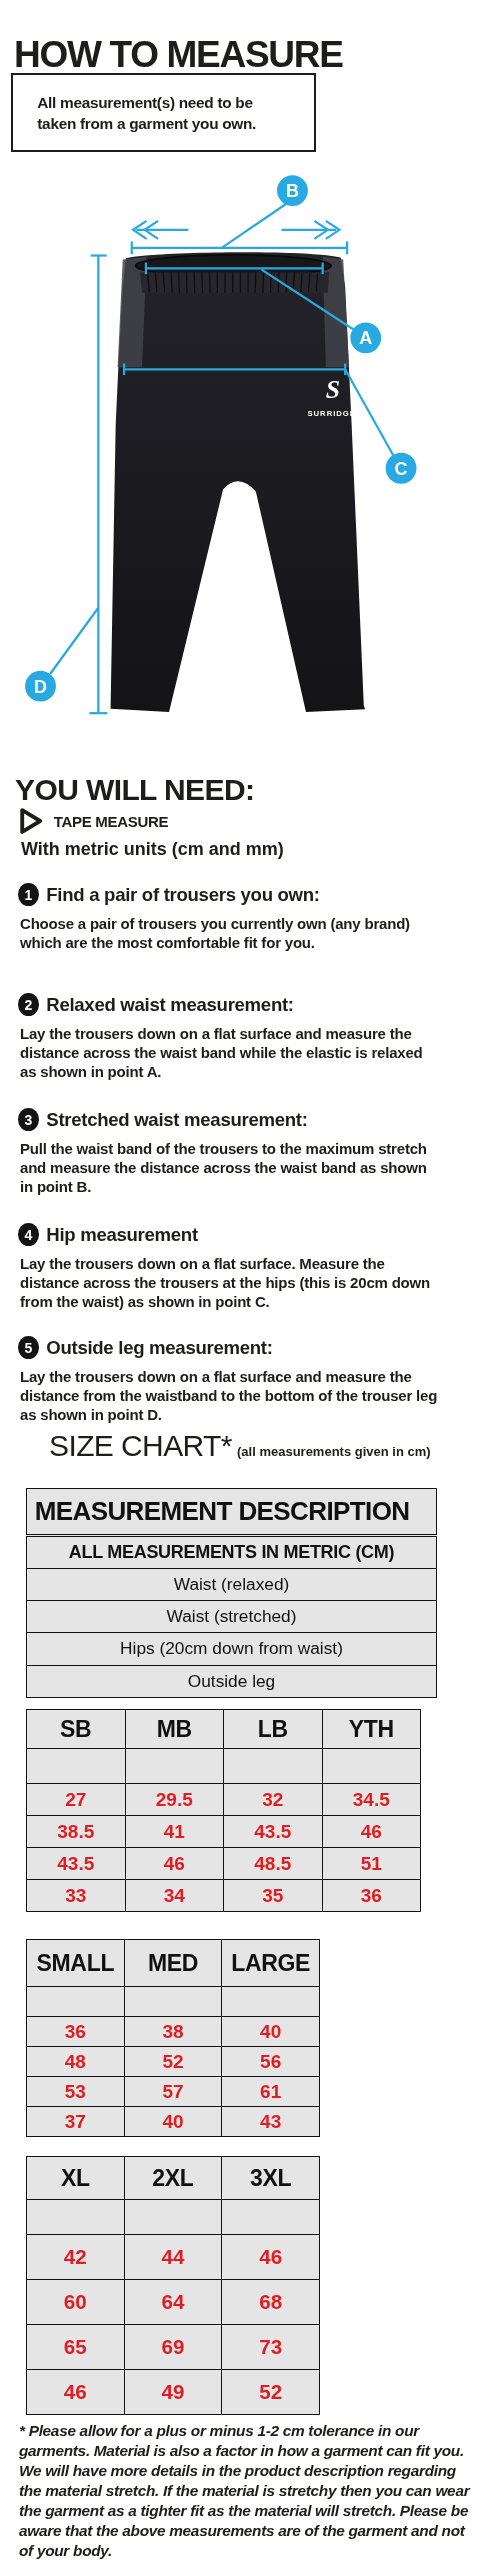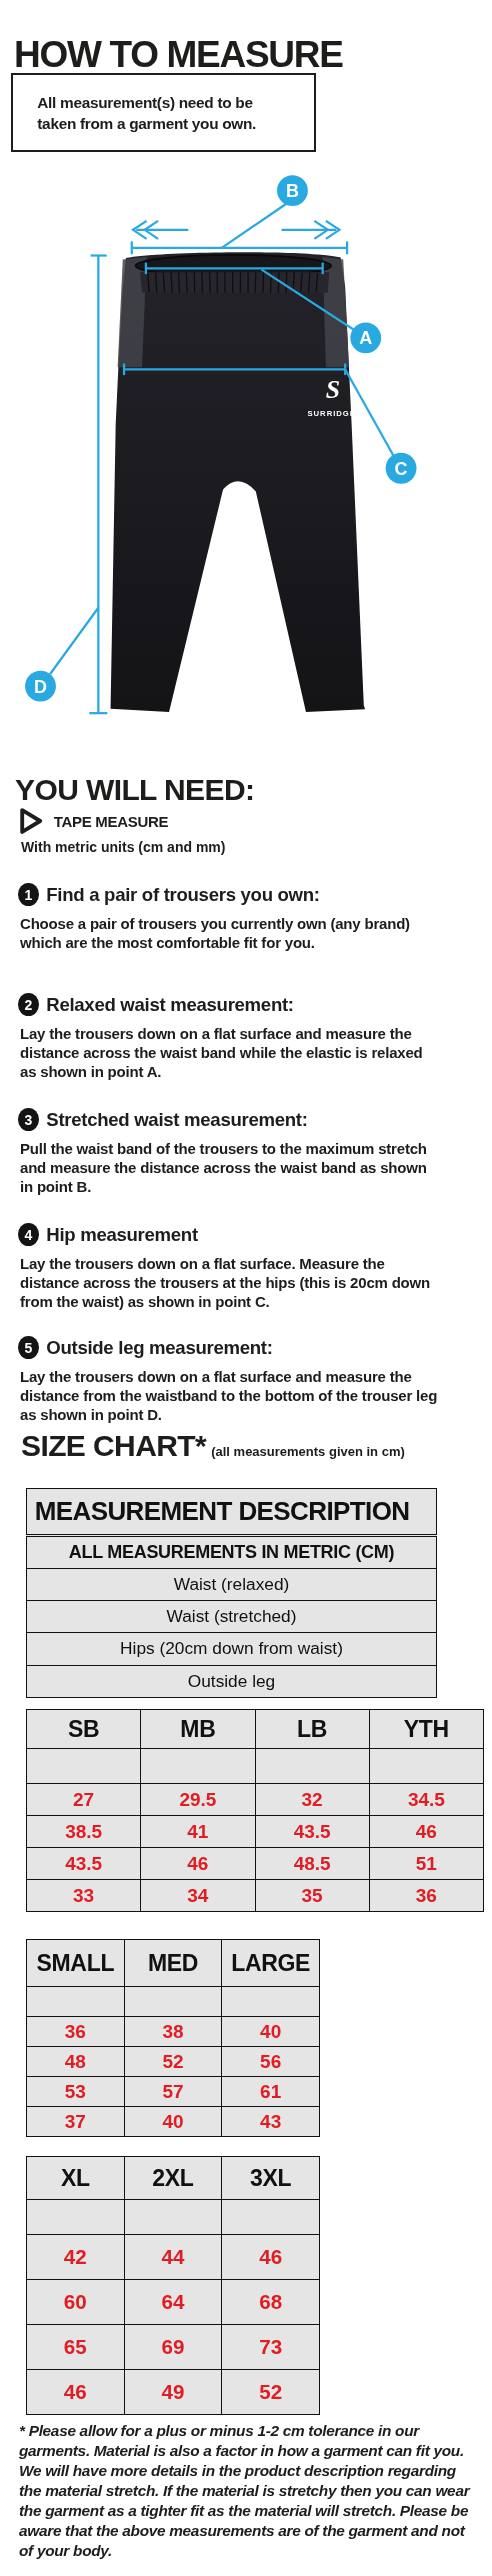--- a/index.html
+++ b/index.html
@@ -10,42 +10,42 @@
   #title{top:9px;left:14px;font-size:37px;font-weight:900;letter-spacing:-1.3px;color:#1d1d1b;white-space:nowrap;}
   
   #notice-box{top:73px;left:11px;width:301px;height:75px;border:2.6px solid #1d1d1b;display:flex;align-items:center;}
   #notice-box p{margin:14px;padding:0 11.6px 0 10.3px;font-size:15.4px;line-height:21px;font-weight:700;color:#1d1d1b;letter-spacing:-0.3px;}
   
   #diagram{top:159px;left:0;width:493px;height:580px;}
   
   #ywn{top:748px;left:15px;font-size:30px;font-weight:900;letter-spacing:-0.6px;color:#1d1d1b;}
   #tape-row{top:808px;left:19px;display:flex;align-items:center;gap:10.3px;}
   #tape-row .t-label{font-size:15px;font-weight:900;letter-spacing:-0.3px;color:#1d1d1b;}
-  #tape-sub{top:839px;left:21px;font-size:14px;font-weight:700;color:#1d1d1b;}
+  #tape-sub{top:839px;left:21px;font-size:18px;font-weight:700;color:#1d1d1b;}
   
   .step{left:18px;width:437px;}
   .step-head{display:flex;align-items:center;gap:7.7px;}
   .step-num{flex:0 0 auto;width:20.6px;height:23px;border-radius:50%;background:#141414;color:#fff;
             font-size:14px;font-weight:900;display:flex;align-items:center;justify-content:center;}
   .step-title{font-size:18.6px;font-weight:900;letter-spacing:-0.3px;color:#1d1d1b;}
   .step-body{margin-top:7.7px;margin-left:2px;width:418px;font-size:15px;line-height:19px;font-weight:700;letter-spacing:-0.2px;color:#1d1d1b;}
   #step-0{top:883px;} #step-1{top:993px;} #step-2{top:1108px;} #step-3{top:1223px;} #step-4{top:1336px;}
   
   #sizechart-head{top:1429px;left:21px;display:flex;align-items:baseline;gap:5.1px;}
-  #sizechart-head .big{font-size:30px;font-weight:700;letter-spacing:-0.6px;color:#1d1d1b;}
+  #sizechart-head .big{font-size:30px;font-weight:400;letter-spacing:-0.6px;color:#1d1d1b;margin-left:28px;}
   #sizechart-head .small{font-size:13px;font-weight:700;color:#1d1d1b;}
   
   table{border-collapse:collapse;table-layout:fixed;background:#e5e5e5;}
   td,th{border:1.9px solid #111;vertical-align:middle;}
   #mtable{top:1488px;left:26px;width:411px;}
   #mtable th{font-size:26px;font-weight:900;letter-spacing:-0.6px;text-align:left;padding:6.4px 7.7px;height:32px;border-bottom:3.9px double #111;color:#111;}
   #mtable td{font-size:17.3px;text-align:center;padding:2.6px 7.7px;height:26px;color:#111;}
   #mtable td.metric{font-weight:700;font-size:18px;letter-spacing:-0.3px;}
   .sizes{left:26px;}
-  #t0{top:1709px;width:458px;}
+  #t0{top:1709px;width:395px;}
   #t1{top:1939px;width:294px;}
   #t2{top:2156px;width:294px;}
   .sizes th{font-size:23px;font-weight:900;letter-spacing:-0.3px;text-align:center;color:#111;}
   #t0 th{height:36px;} #t1 th{height:44px;} #t2 th{height:40px;}
   .sizes td{text-align:center;color:#e11d23;font-weight:700;}
   #t0 td{height:29px;font-size:19px;} #t1 td{height:27px;font-size:19px;} #t2 td{height:42px;font-size:20.6px;}
   #t0 td.blank{height:32px;} #t1 td.blank{height:27px;} #t2 td.blank{height:32px;}
   
   #disclaimer{top:2406px;left:19px;width:456px;font-size:15.4px;line-height:20px;font-weight:700;font-style:italic;letter-spacing:-0.3px;color:#1d1d1b;}
 </style>

